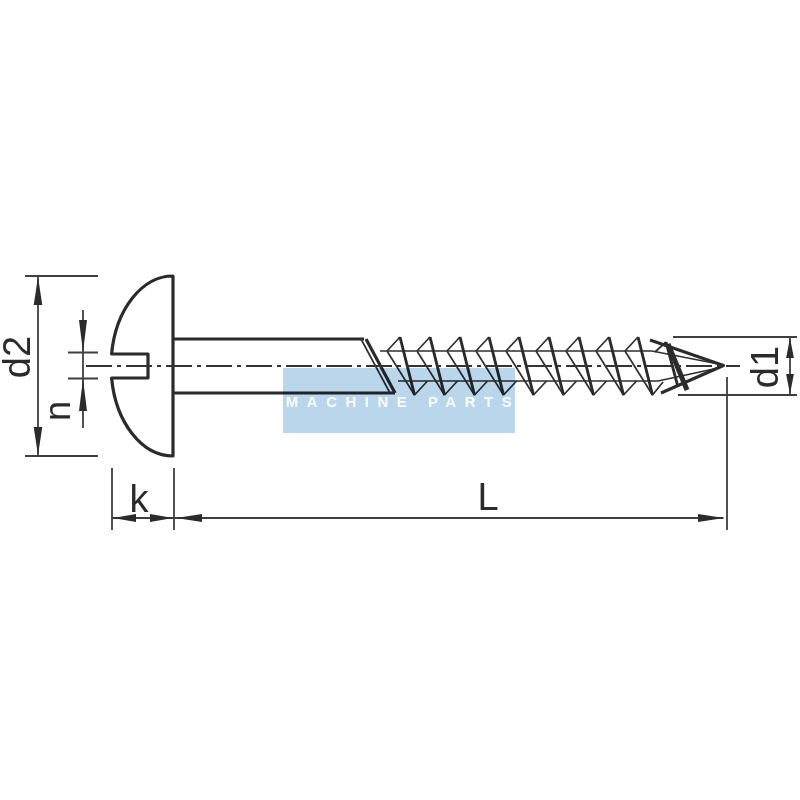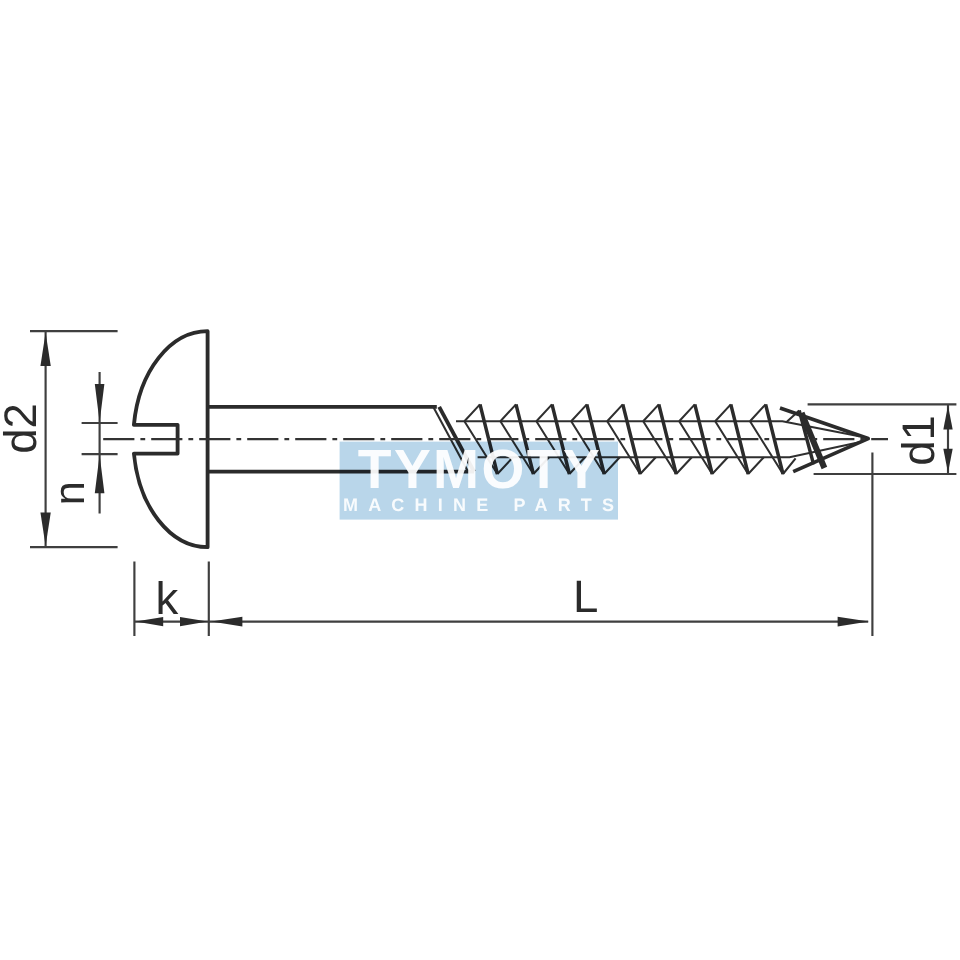--- a/index.html
+++ b/index.html
@@ -87,17 +87,16 @@
 
     <text class="dim-label" transform="translate(30,357) rotate(-90)" text-anchor="middle">d2</text>
     <text class="dim-label-small" transform="translate(70,411) rotate(-90)" text-anchor="middle">n</text>
     <text class="dim-label" x="139" y="512" text-anchor="middle">k</text>
     <text class="dim-label" x="488" y="510" text-anchor="middle" font-size="40">L</text>
     <text class="dim-label" transform="translate(778,367) rotate(-90)" text-anchor="middle">d1</text>
   </svg>
 
   <div class="wm-panel" style="background:#b9d6ea;"></div>
   <div class="wm-text">
-    <div class="wm-brand">TYMOTY</div>
     <div class="wm-tagline">MACHINE PARTS</div>
   </div>
 
 </div>
 
 </body></html>

